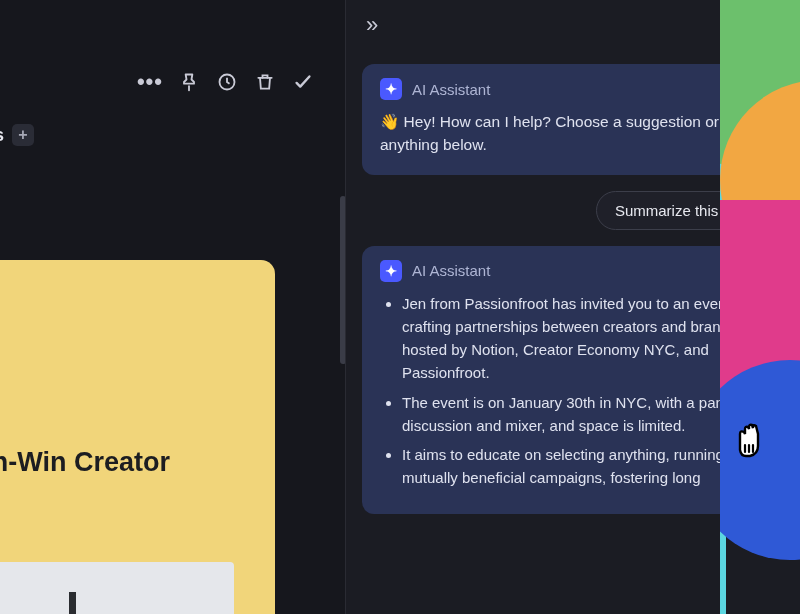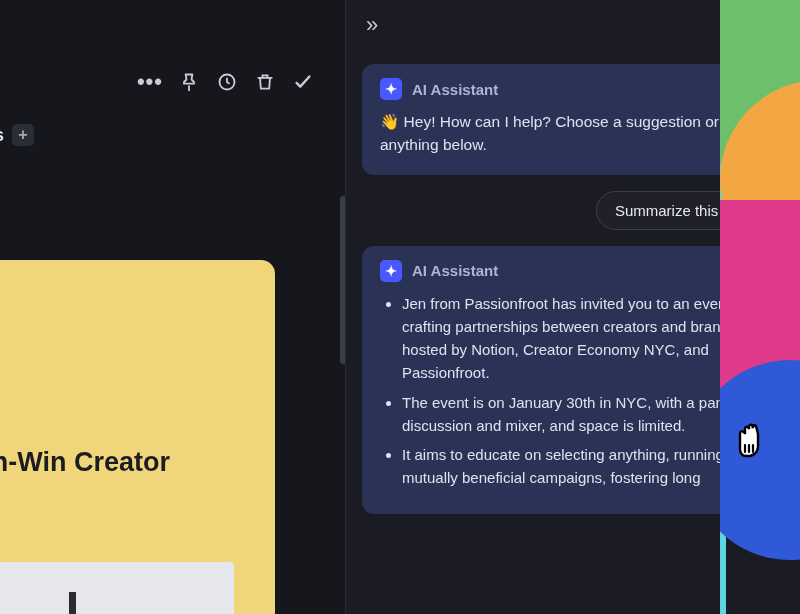--- a/index.html
+++ b/index.html
@@ -174,21 +174,21 @@
       background: #4a59ff;
       display: flex;
       align-items: center;
       justify-content: center;
       color: #fff;
       font-size: 14px;
       font-weight: 900;
     }
     .ai-name {
       font-size: 15px;
-      font-weight: 700;
+      font-weight: 400;
       color: #aeb5d4;
     }
     .ai-text {
       font-size: 15.5px;
       color: #dfe2ef;
       line-height: 1.5;
     }
     .user-pill-row {
       display: flex;
       justify-content: flex-end;

